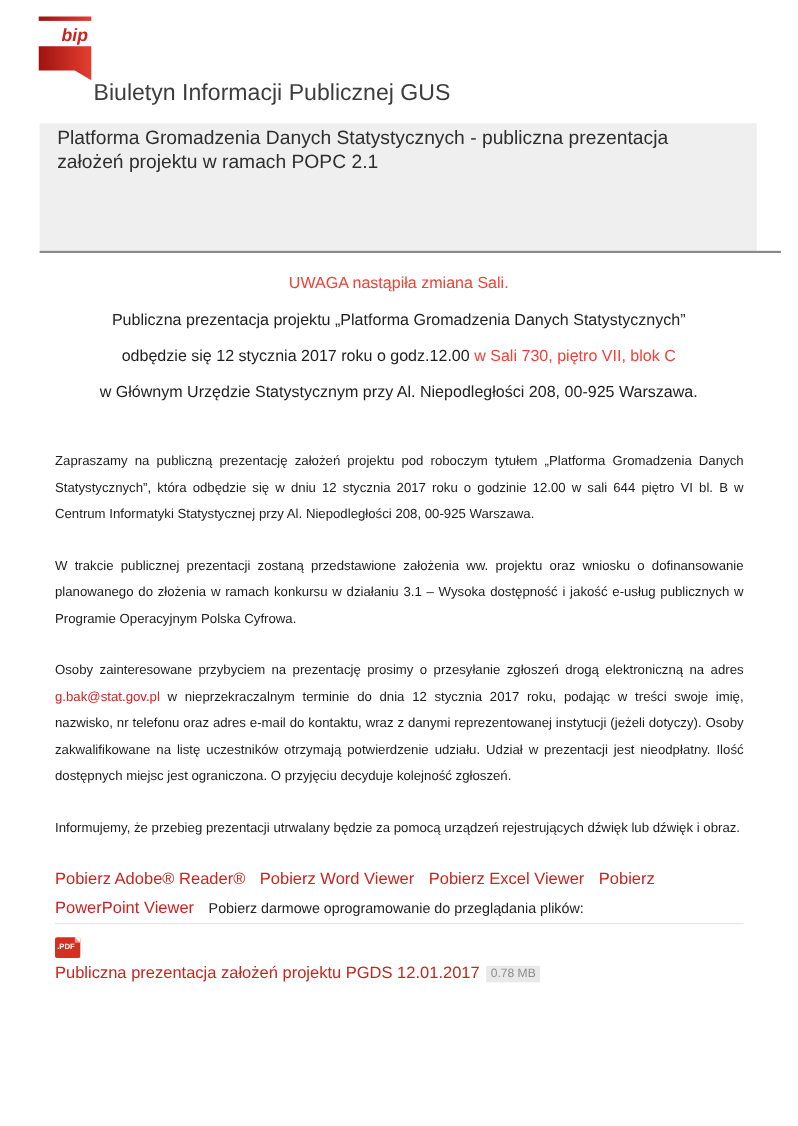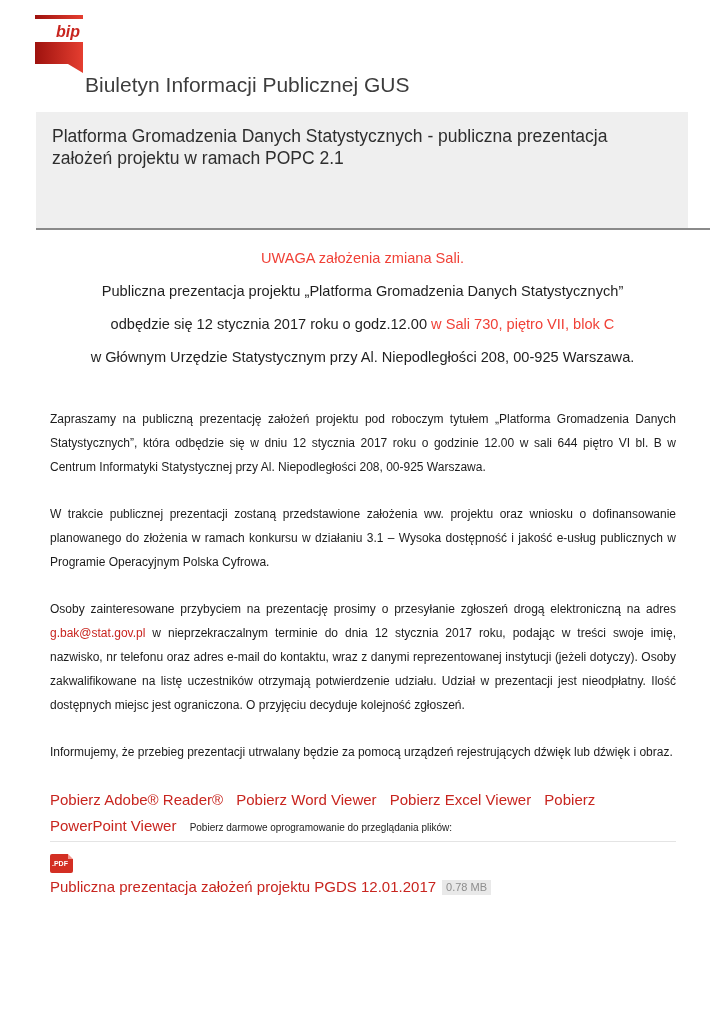--- a/index.html
+++ b/index.html
@@ -28,21 +28,21 @@
     position: relative;
     top: 20px;
   }
 
   
   .title-box {
     margin: 35px 0 0 36px;
     width: 652px;
     min-height: 116px;
     background: #efefef;
-    padding: 13px 70px 13px 16px;
+    padding: 2px 70px 13px 16px;
   }
   .page-title {
     margin: 0;
     font-size: 17.5px;
     line-height: 22px;
     font-weight: normal;
     color: #2e2e2e;
   }
   .box-divider {
     margin-left: 36px;
@@ -67,21 +67,21 @@
     text-align: justify;
     font-size: 12px;
     line-height: 24px;
     margin: 0 0 23px;
     color: #1c1c1c;
   }
   a.red-link { color: #c8251f; text-decoration: none; }
 
   .viewer-row { font-size: 15px; line-height: 26px; margin: 0 0 0; }
   .viewer-row a.red-link { margin-right: 9px; }
-  .viewer-suffix { font-size: 10px; color: #222222; }
+  .viewer-suffix { font-size: 13px; color: #222222; }
 
   .downloads-heading {
     font-size: 20px;
     font-weight: normal;
     color: #333333;
     margin: 26px 0 15px;
   }
 
   
   .file-item { border-top: 1px solid #e4e4e4; padding: 12px 0 11px; }
@@ -139,21 +139,21 @@
   </a>
   <h1 class="site-title">Biuletyn Informacji Publicznej GUS</h1>
 </header>
 
 <section class="title-box">
   <h2 class="page-title">Platforma Gromadzenia Danych Statystycznych - publiczna prezentacja założeń projektu w ramach POPC 2.1</h2>
 </section>
 <div class="box-divider"></div>
 
 <section class="notice">
-  <p class="red-text">UWAGA  założenia zmiana Sali.</p>
+  <p class="red-text">UWAGA  nastąpiła zmiana Sali.</p>
   <p>Publiczna prezentacja projektu „Platforma Gromadzenia Danych Statystycznych”</p>
   <p><span>odbędzie się 12 stycznia 2017 roku o godz.12.00 </span><span class="red-text">w Sali 730, piętro VII, blok C</span></p>
   <p>w Głównym Urzędzie Statystycznym  przy Al. Niepodległości 208, 00-925 Warszawa.</p>
 </section>
 
 <main class="content">
 
   <p class="justified">Zapraszamy na publiczną prezentację założeń projektu pod roboczym tytułem „Platforma Gromadzenia Danych Statystycznych”,  która odbędzie się w dniu 12 stycznia 2017 roku o godzinie  12.00  w sali 644 piętro VI bl. B  w Centrum Informatyki Statystycznej przy Al. Niepodległości 208, 00-925 Warszawa.</p>
 
   <p class="justified">W trakcie publicznej prezentacji zostaną przedstawione założenia ww. projektu oraz wniosku o dofinansowanie planowanego do złożenia w ramach konkursu w działaniu 3.1 – Wysoka dostępność i jakość e-usług publicznych w Programie Operacyjnym Polska Cyfrowa.</p>

